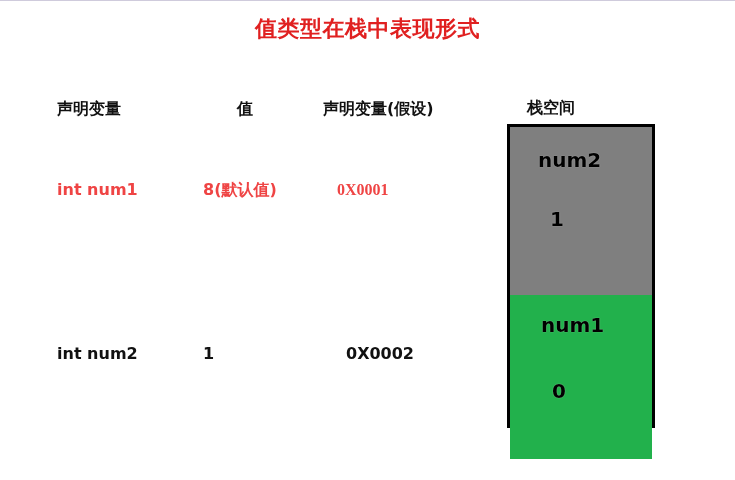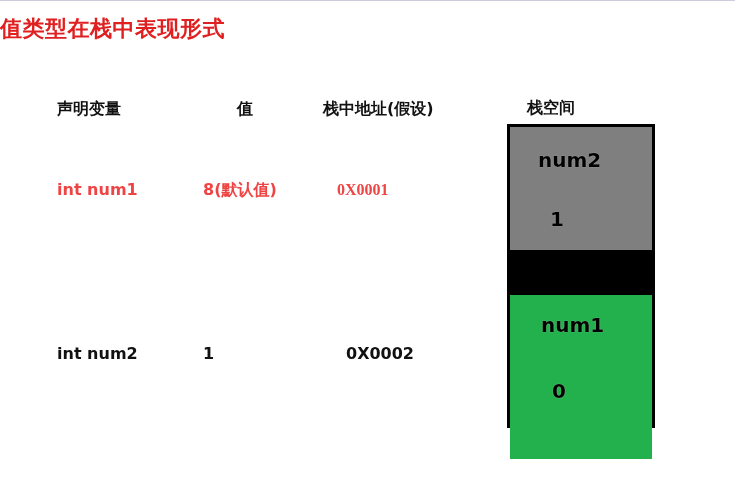--- a/index.html
+++ b/index.html
@@ -20,21 +20,21 @@
       left: 0; top: 0;
       width: 735px;
       height: 1px;
       background: #cfcbdc;
     }
     .title {
       position: absolute;
       left: 0;
       width: 735px;
       top: 14px;
-      text-align: left;
+      text-align: center;
       font-size: 22px;
       color: #e02020;
       letter-spacing: 0.5px;
     }
     .hdr, .cell {
       position: absolute;
       white-space: nowrap;
       font-size: 16px;
       line-height: 24px;
     }
@@ -53,21 +53,21 @@
       background: #000;
     }
     .slot {
       position: absolute;
       left: 0;
       width: 142px;
       box-sizing: border-box;
     }
     .slot-top {
       top: 0;
-      height: 123px;
+      height: 168px;
       background: #7f7f7f;
     }
     .slot-bottom {
       top: 134px;
       height: 164px;
       background: #22b14c;
       margin-top: 34px;
     }
     .slot-name, .slot-val {
       position: absolute;
@@ -79,21 +79,21 @@
   </style>
 </head>
 <body>
 
 <div class="top-line"></div>
 
 <div class="title">值类型在栈中表现形式</div>
 
 <div class="hdr" style="left:57px; top:97px;">声明变量</div>
 <div class="hdr" style="left:237px; top:97px;">值</div>
-<div class="hdr" style="left:323px; top:97px;">栈中地址(假设)</div>
+<div class="hdr" style="left:323px; top:97px;">声明变量(假设)</div>
 <div class="hdr" style="left:527px; top:97px;font-family:Liberation Mono, monospace;">栈空间</div>
 
 <div class="cell row1" style="left:57px; top:178px;">int num1</div>
 <div class="cell row1" style="left:203px; top:178px;">8(默认值)</div>
 <div class="cell row1" style="left:337px; top:178px;font-family:Liberation Serif, serif;">0X0001</div>
 
 <div class="cell row2" style="left:57px; top:342px;">int num2</div>
 <div class="cell row2" style="left:203px; top:342px;">1</div>
 <div class="cell row2" style="left:346px; top:342px;">0X0002</div>
 

